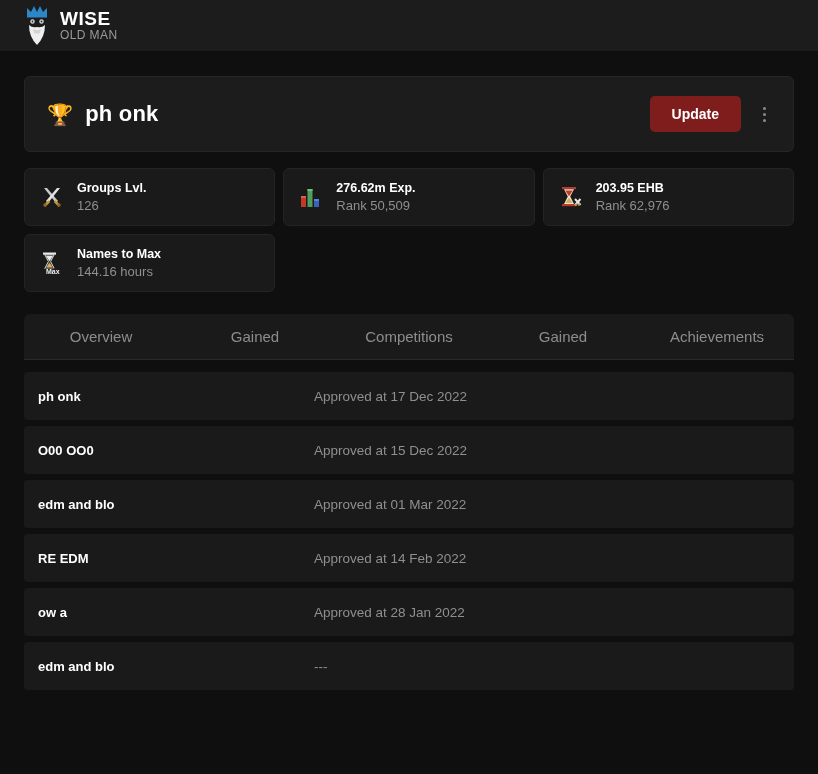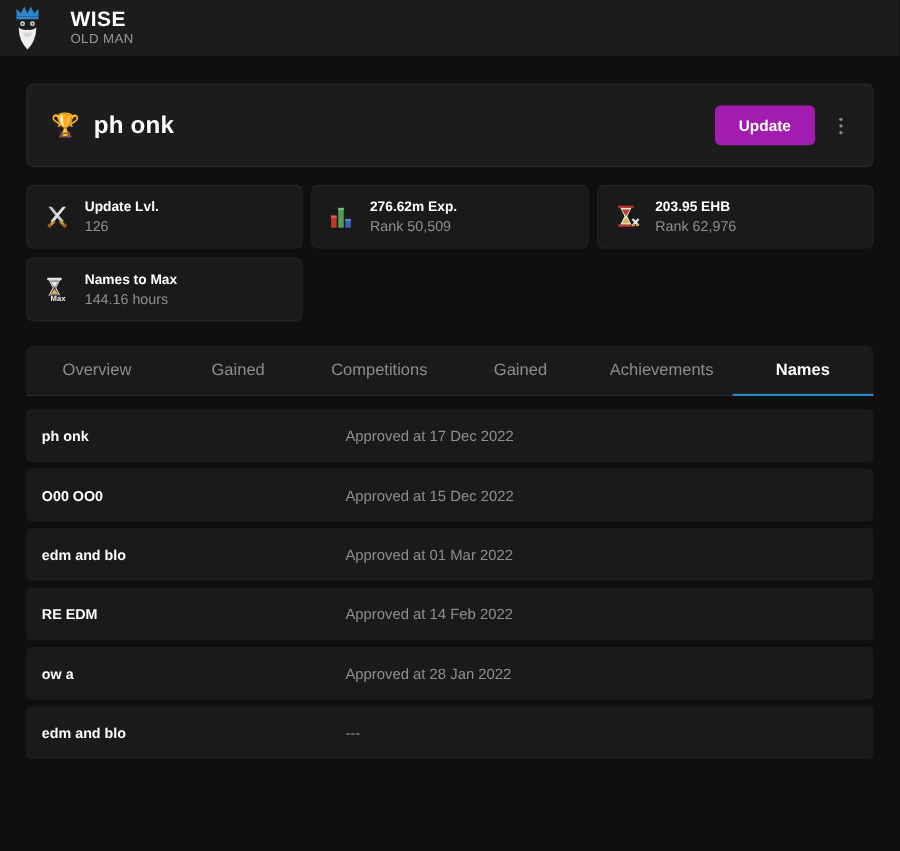--- a/index.html
+++ b/index.html
@@ -11,23 +11,22 @@
     font-family: "Liberation Sans", sans-serif;
     overflow: hidden;
   }
 
   
   .navbar {
     height: 52px;
     background: #1c1c1c;
     display: flex;
     align-items: center;
-    padding-left: 8px;
+    padding-left: 20px;
     border-bottom: 1px solid #0c0c0c;
-    gap: 16px;
   }
   .logo-mark {
     width: 34px;
     height: 44px;
     position: relative;
     flex: 0 0 auto;
     margin-right: 6px;
   }
   .brand-text { display: flex; flex-direction: column; justify-content: center; }
   .brand-title {
@@ -64,21 +63,21 @@
   }
   .trophy-icon { font-size: 21px; line-height: 1; margin-right: 12px; }
   .player-name {
     font-size: 22px;
     font-weight: bold;
     color: #ffffff;
     letter-spacing: 0.2px;
   }
   .spacer { flex: 1 1 auto; }
   .update-button {
-    background: #a21caf;
+    background: #7f1d1d;
     color: #ffffff;
     border: none;
     border-radius: 5px;
     font-size: 14px;
     font-weight: bold;
     font-family: "Liberation Sans", sans-serif;
     padding: 10px 22px;
     cursor: pointer;
   }
   .kebab-menu {
@@ -226,21 +225,21 @@
         <svg width="26" height="26" viewBox="0 0 26 26">
           <path d="M5 4 L8 4 L19 17 L17 19 Z" fill="#c9c9c9"></path>
           <path d="M21 4 L18 4 L7 17 L9 19 Z" fill="#e3e3e3"></path>
           <rect x="15" y="18" width="7" height="2.6" fill="#c8952e" transform="rotate(45 18 19)"></rect>
           <rect x="4" y="18" width="7" height="2.6" fill="#c8952e" transform="rotate(-45 8 19)"></rect>
           <circle cx="20" cy="21" r="1.7" fill="#8a6420"></circle>
           <circle cx="6" cy="21" r="1.7" fill="#8a6420"></circle>
         </svg>
       </span>
       <span class="stat-text">
-        <span class="stat-title">Update Lvl.</span>
+        <span class="stat-title">Groups Lvl.</span>
         <span class="stat-sub">126</span>
       </span>
     </div>
 
     <div class="stat-card">
       <span class="stat-icon">
         <svg width="26" height="26" viewBox="0 0 26 26">
           <rect x="3" y="12" width="5" height="11" fill="#c0392b"></rect>
           <rect x="9.5" y="5" width="5" height="18" fill="#4f9e5b"></rect>
           <rect x="16" y="15" width="5" height="8" fill="#3b63b5"></rect>
@@ -293,21 +292,20 @@
 
 
   </div>
 
   <div class="tabs-bar">
     <div class="tab">Overview</div>
     <div class="tab">Gained</div>
     <div class="tab">Competitions</div>
     <div class="tab">Gained</div>
     <div class="tab">Achievements</div>
-    <div class="tab active">Names</div>
   </div>
 
   <div class="names-list">
 
     <div class="name-row">
       <span class="name-label">ph onk</span>
       <span class="name-status">Approved at 17 Dec 2022</span>
     </div>
 
     <div class="name-row">

